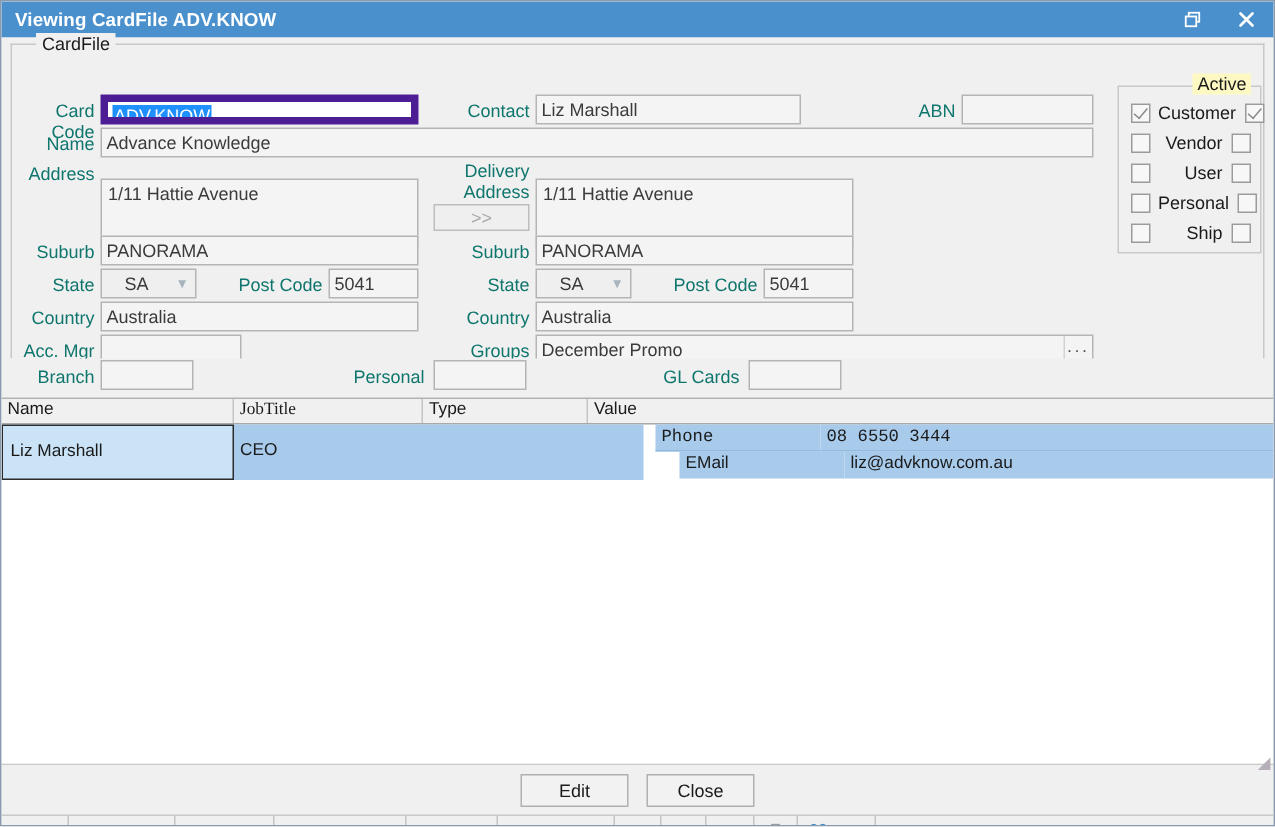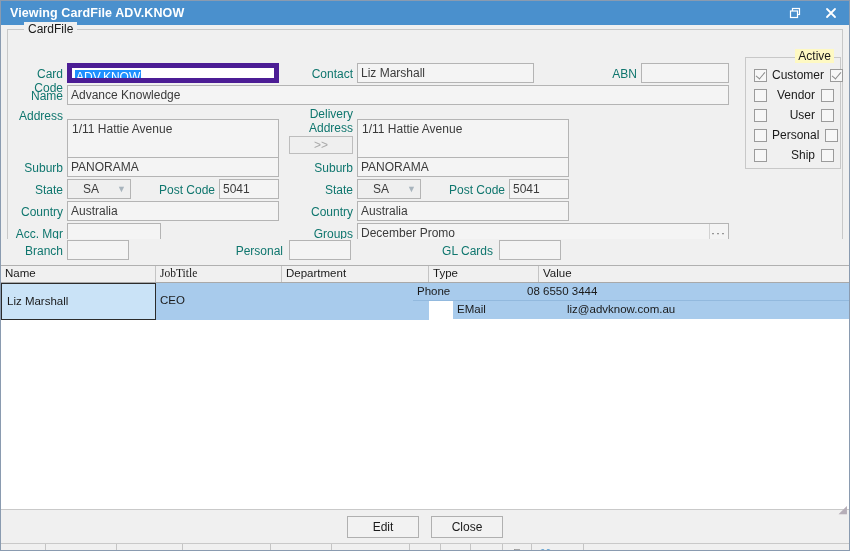--- a/index.html
+++ b/index.html
@@ -479,31 +479,30 @@
     <div class="tbox empty" style="left:288px; top:1px; width:62px;"></div>
 
     <div class="lbl" style="left:430px; top:5px; width:62px;">GL Cards</div>
     <div class="tbox empty" style="left:498px; top:1px; width:62px;"></div>
   </div>
 
   <div class="grid-wrap">
     <div class="grid-header">
       <div class="gh-cell" style="width:155px;">Name</div>
       <div class="gh-cell" style="width:126px;font-family:Liberation Serif, serif;">JobTitle</div>
-      <div class="gh-cell" style="width:147px;">Department</div>
       <div class="gh-cell" style="width:110px;">Type</div>
       <div class="gh-cell" style="flex:1; border-right:none;">Value</div>
     </div>
 
     <div class="grid-body" style="height:37px;">
       <div class="cell-name">Liz Marshall</div>
       <div class="cell-job">CEO</div>
       <div class="cell-dept"></div>
 
-      <div class="grid-row" style="position:absolute; left:412px; top:0; right:0;">
+      <div class="grid-row" style="position:absolute; left:436px; top:0; right:0;font-family:Liberation Mono, monospace;">
         <div class="gc sep" style="width:110px;">Phone</div>
         <div class="gc sep" style="flex:1;">08 6550 3444</div>
       </div>
       <div class="grid-row" style="position:absolute; left:452px; top:18px; right:0;">
         <div class="gc" style="width:110px;">EMail</div>
         <div class="gc" style="flex:1;">liz@advknow.com.au</div>
       </div>
     </div>
   </div>
 

